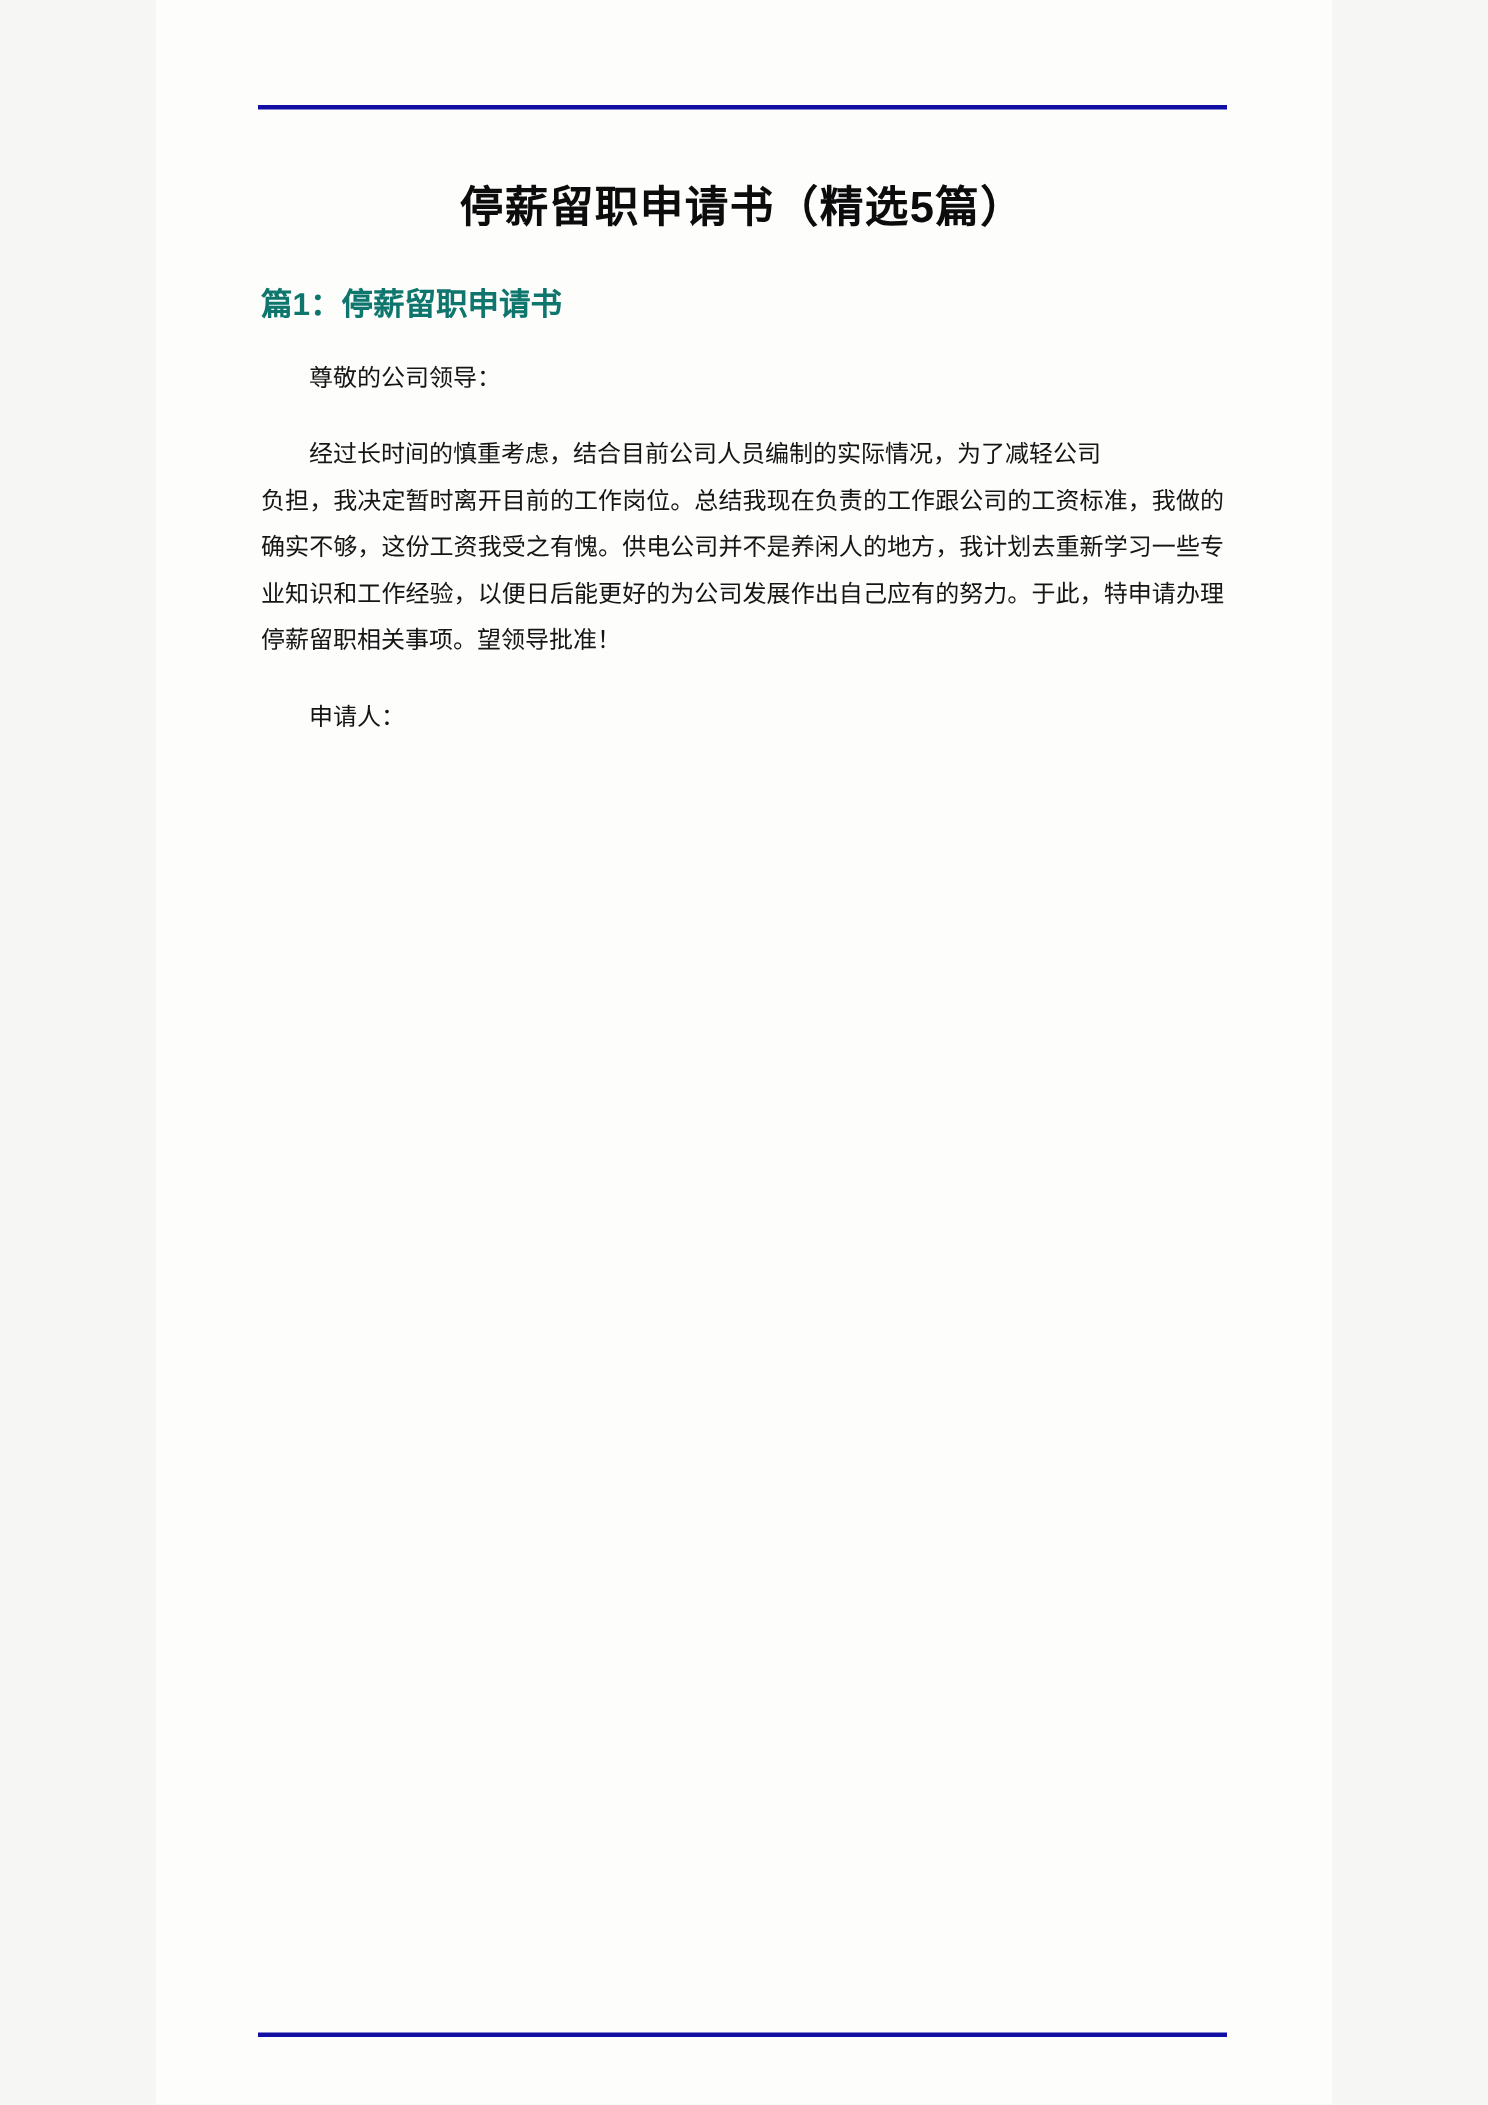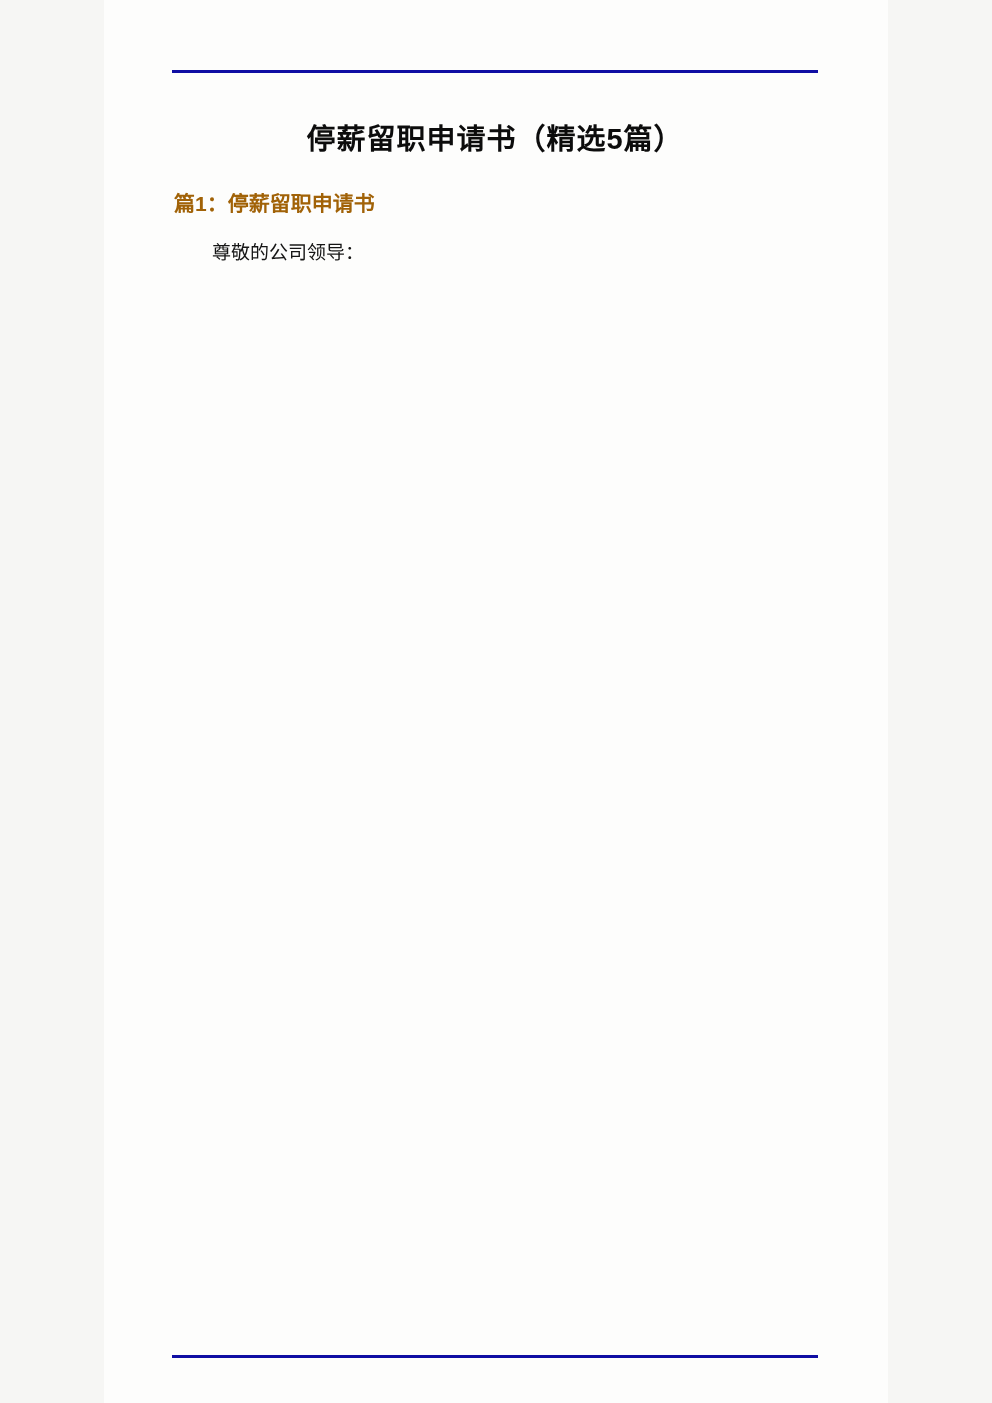--- a/index.html
+++ b/index.html
@@ -38,25 +38,25 @@
     line-height: 34px;
     font-weight: 700;
     color: #0c0c0c;
     letter-spacing: 1px;
   }
   .sec-heading {
     margin: 34px 0 0 0;
     font-size: 21px;
     line-height: 27px;
     font-weight: 700;
-    color: #a16207;
+    color: #0f766e;
   }
   .body-p {
     margin: 20px 0 0 0;
-    font-size: 19px;
+    font-size: 16px;
     line-height: 31px;
     text-indent: 2em;
     white-space: pre-line;
     text-align: justify;
     font-weight: 500;
   }
   .page-number {
     position: absolute;
     top: 1420px;
     left: 822px;
@@ -75,20 +75,23 @@
 
   <div class="rule rule-top"></div>
 
   <div class="content">
 
     <h1 class="doc-title">停薪留职申请书（精选5篇）</h1>
 
     <section>
       <h2 class="sec-heading">篇1：停薪留职申请书</h2>
       <p class="body-p">尊敬的公司领导：</p>
+      <p class="body-p">经过长时间的慎重考虑，结合目前公司人员编制的实际情况，为了减轻公司
+负担，我决定暂时离开目前的工作岗位。总结我现在负责的工作跟公司的工资标准，我做的确实不够，这份工资我受之有愧。供电公司并不是养闲人的地方，我计划去重新学习一些专业知识和工作经验，以便日后能更好的为公司发展作出自己应有的努力。于此，特申请办理停薪留职相关事项。望领导批准！</p>
+      <p class="body-p">申请人：</p>
     </section>
 
 
   </div>
 
   <div class="rule rule-bottom"></div>
 
   <div class="page-number">1 / 3</div>
 
 </div>

